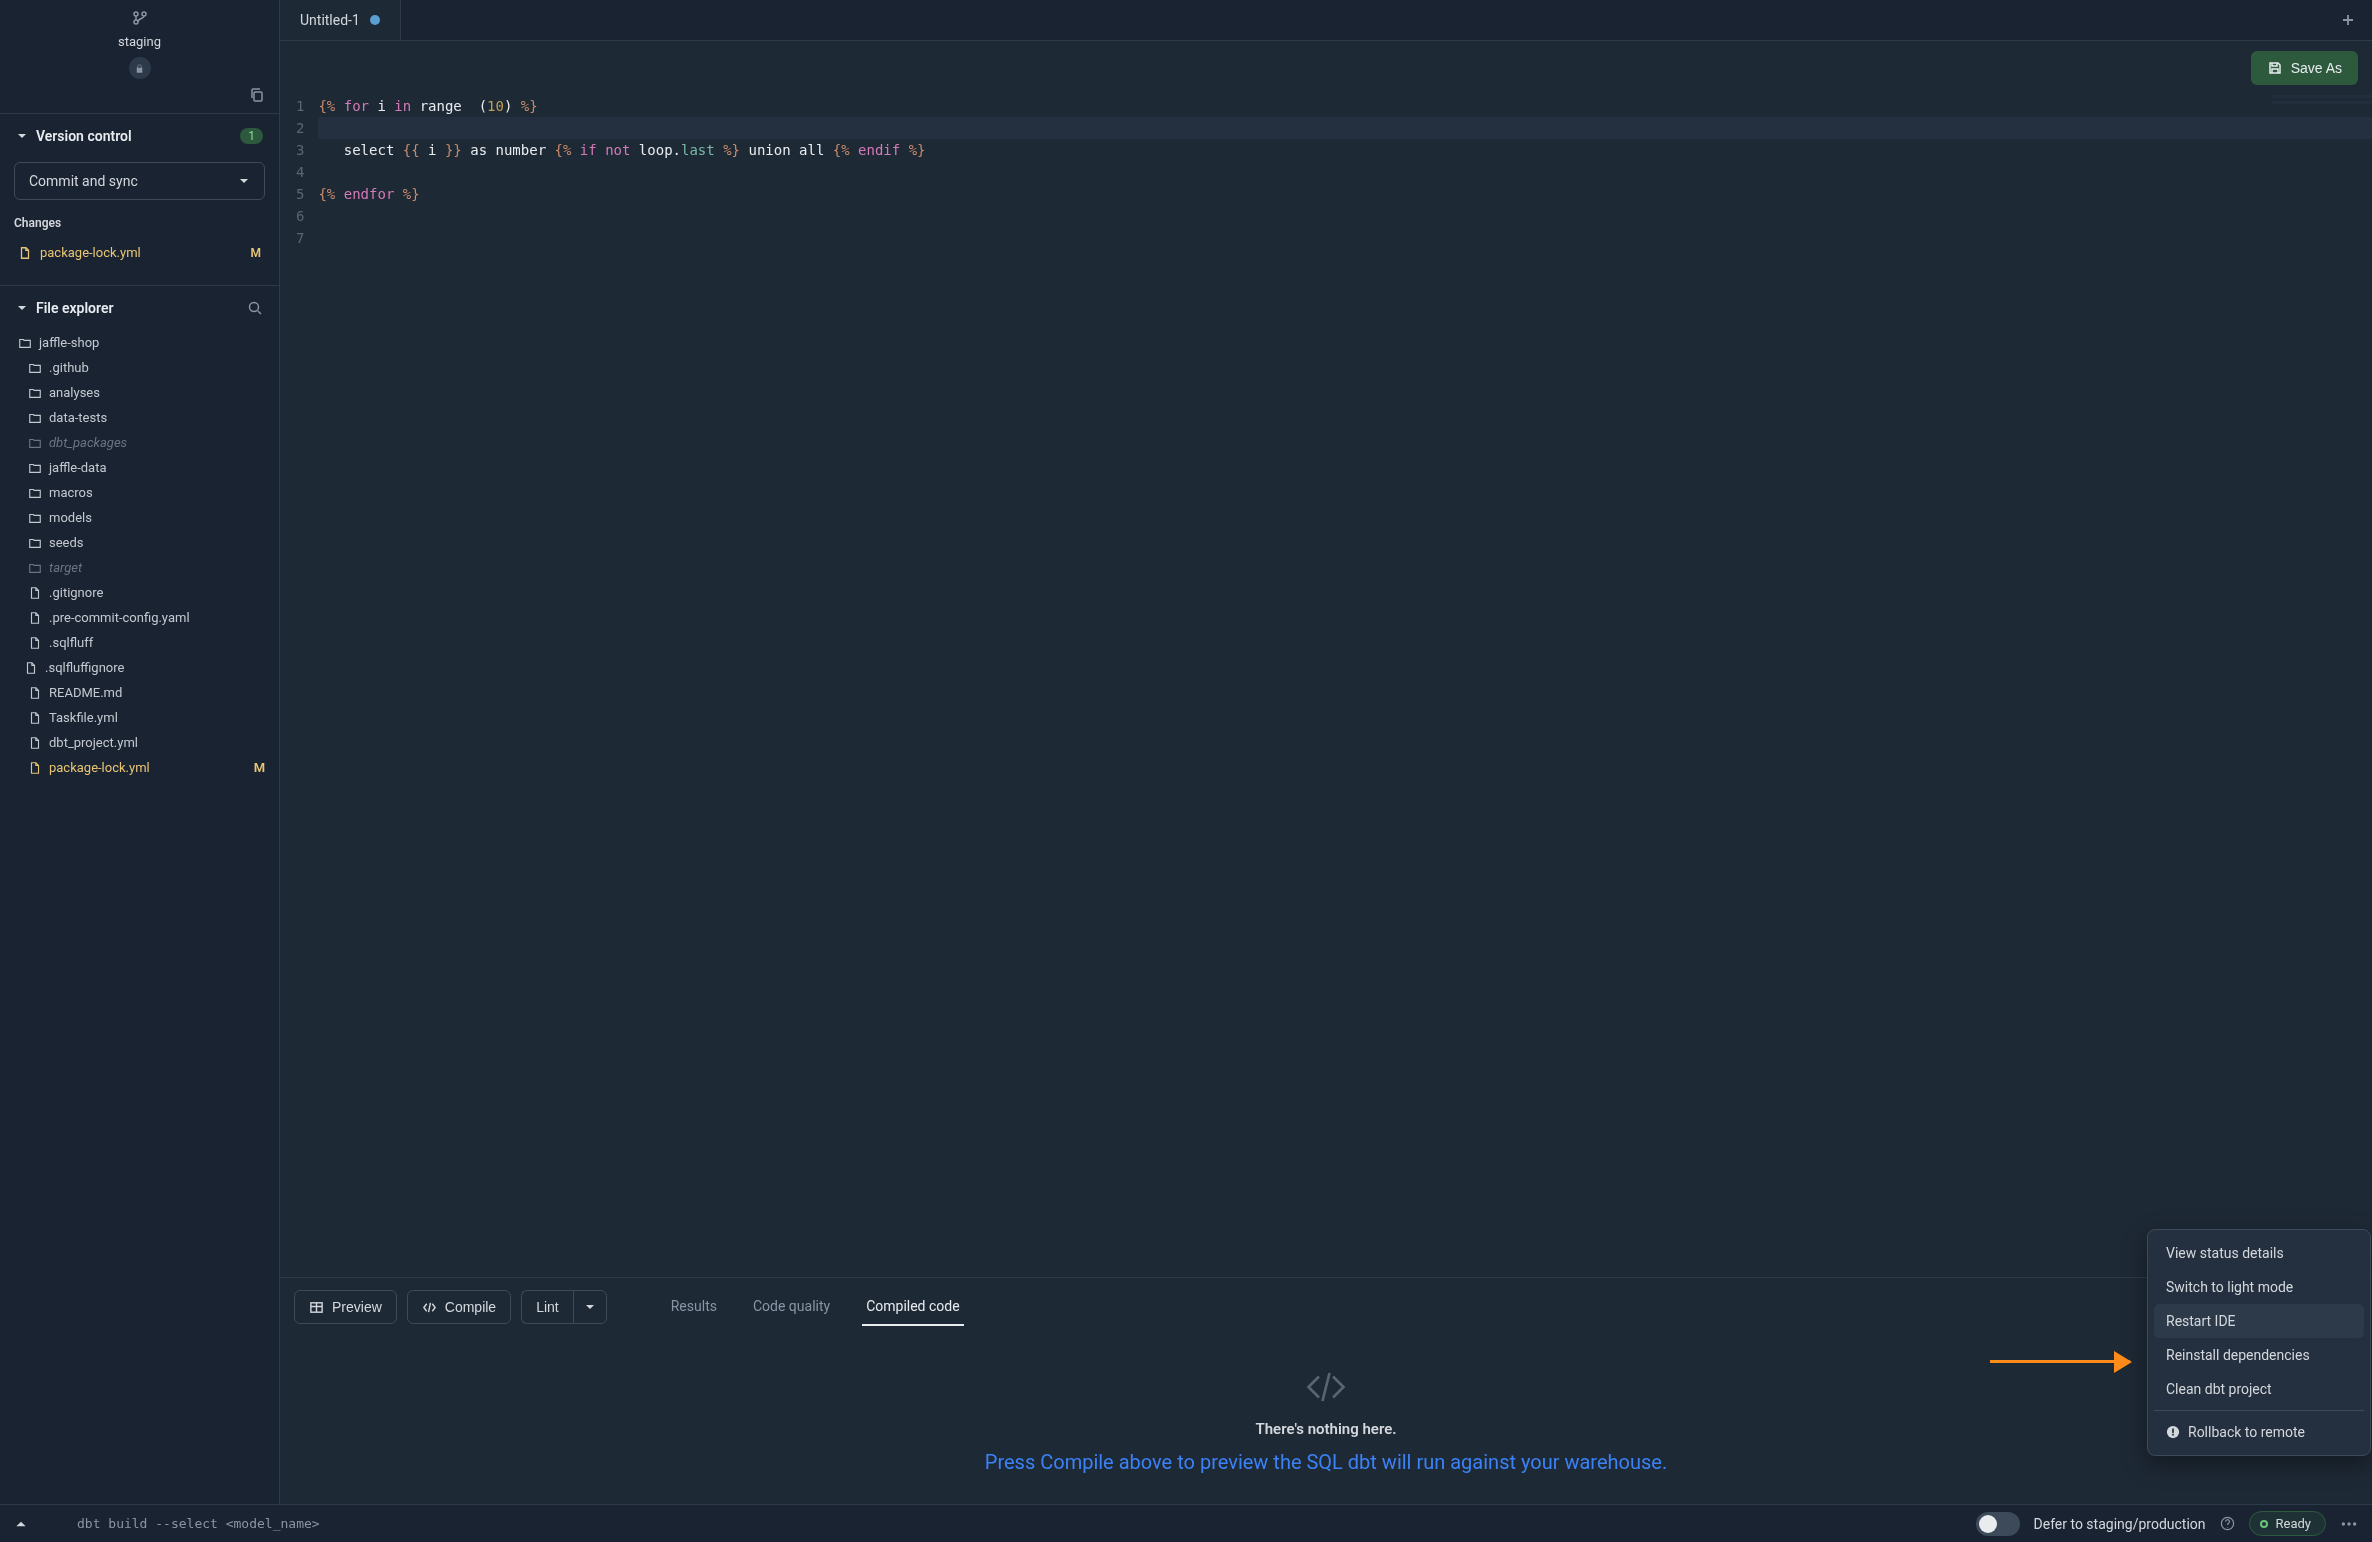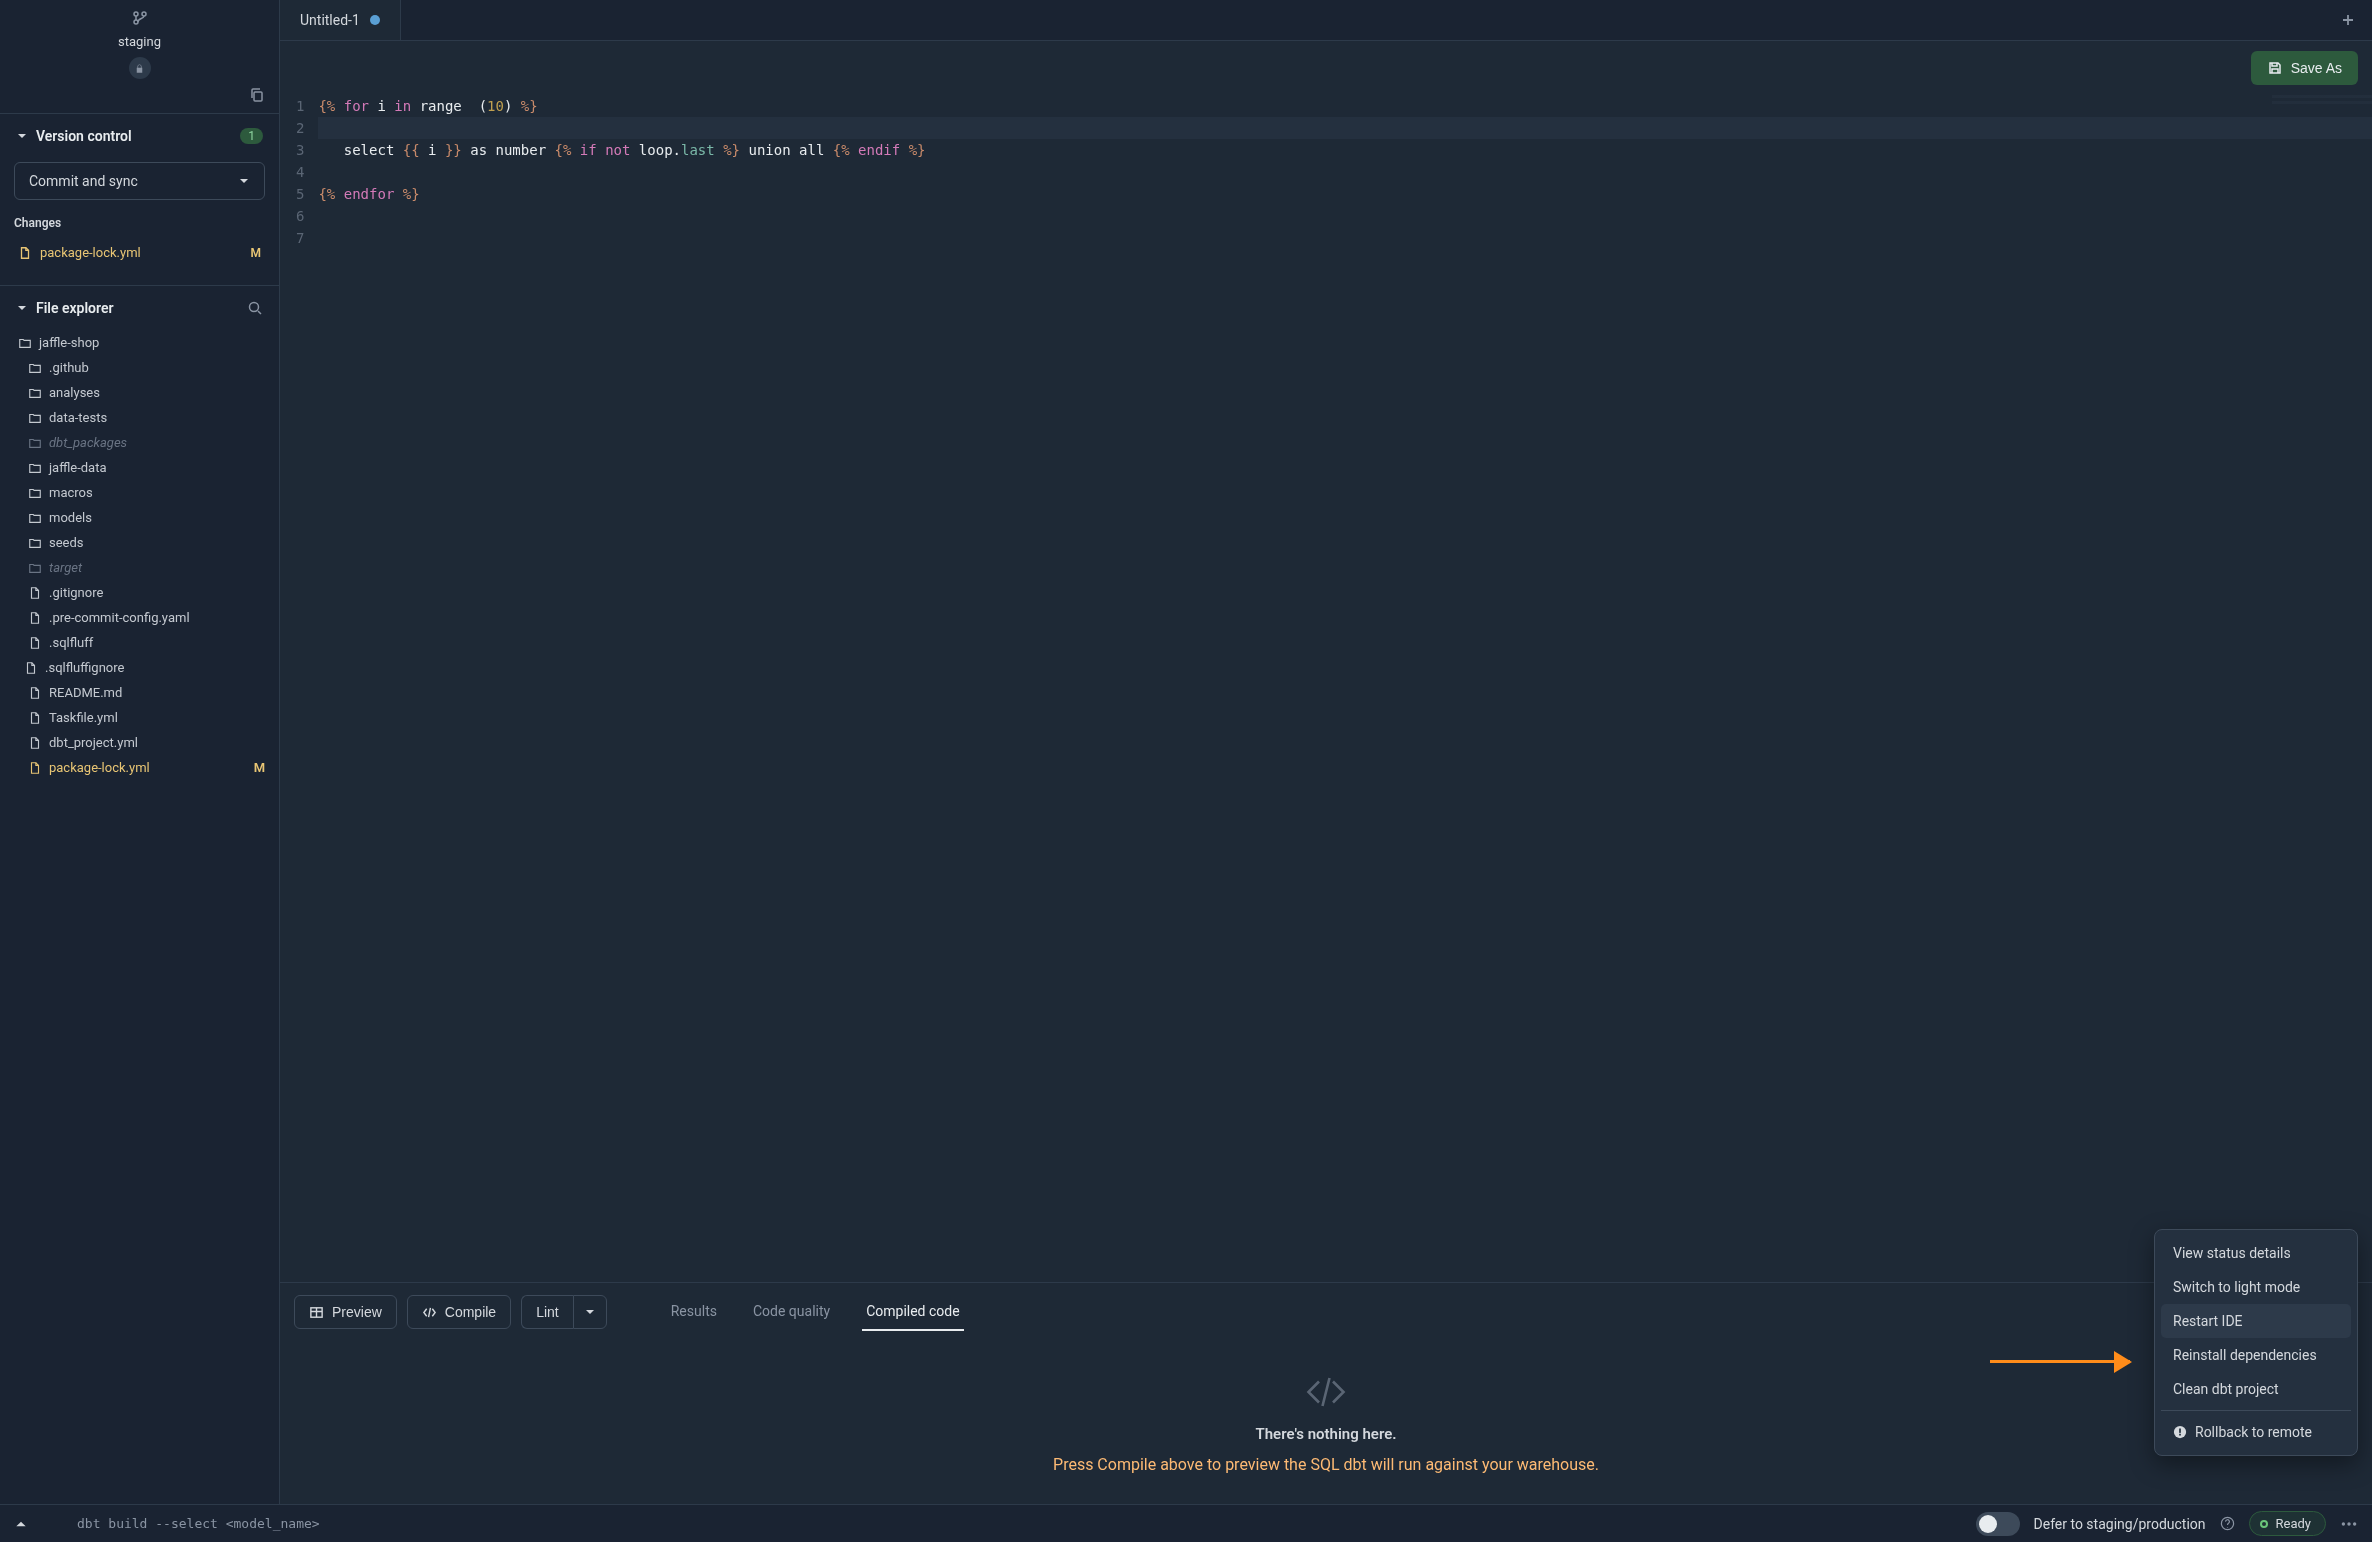--- a/index.html
+++ b/index.html
@@ -234,30 +234,30 @@
   display: flex;
   flex-direction: column;
   align-items: center;
   justify-content: center;
   padding: 30px;
   gap: 12px;
   min-height: 160px;
 }
 .empty-icon { color: #5a6574; }
 .empty-title { font-weight: 600; font-size: 15px; }
-.empty-sub { color: #fdba74; font-size: 16px; }
+.empty-sub { color: #3b82f6; font-size: 20px; }
 .context-menu {
   position: absolute;
-  right: 14px;
+  right: 1px;
   bottom: 48px;
   background: #24303f;
   border: 1px solid #3d4a5a;
   border-radius: 8px;
   padding: 6px;
-  width: 204px;
+  width: 224px;
   box-shadow: 0 8px 24px rgba(0,0,0,0.4);
 }
 .menu-item {
   padding: 9px 12px;
   border-radius: 5px;
   cursor: pointer;
   font-size: 14px;
   display: flex;
   align-items: center;
   gap: 8px;

